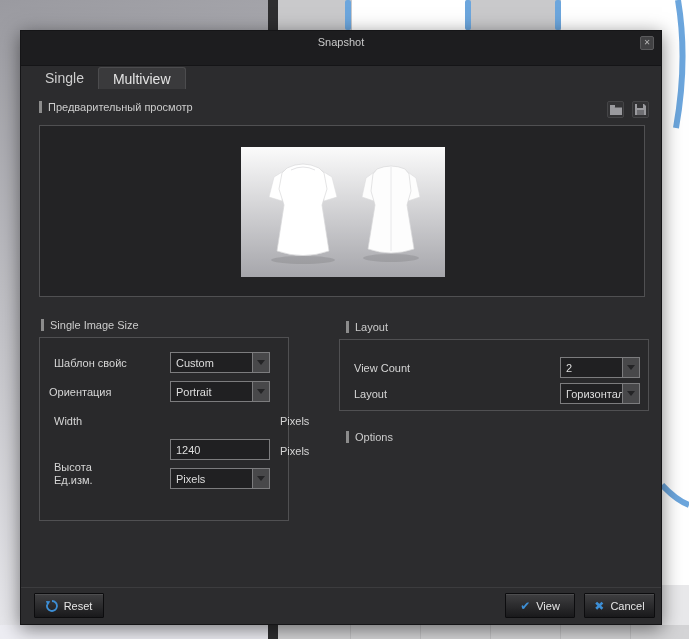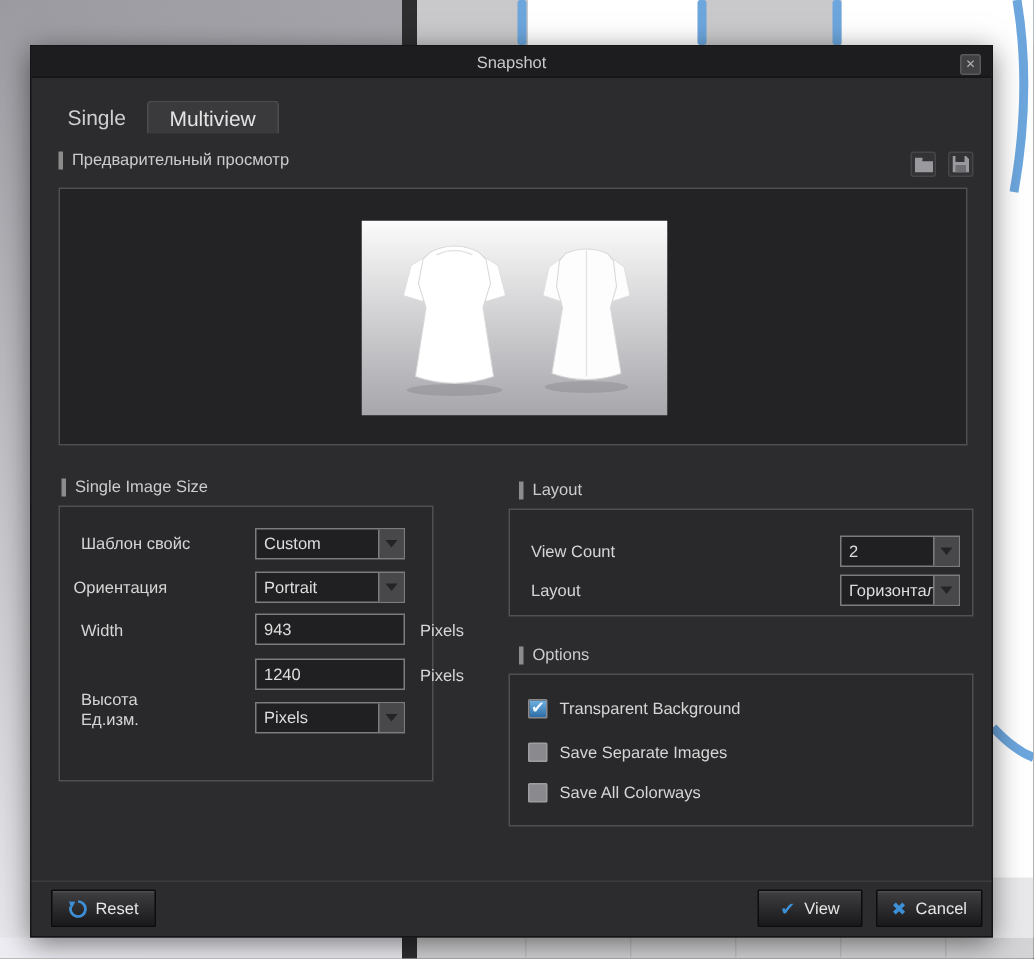--- a/index.html
+++ b/index.html
@@ -15,21 +15,21 @@
   .bg-top .pline { position:absolute; top:0; height:30px; width:6px; background:#6ca6dd; border-radius:2px; }
   .bg-right { position:absolute; left:662px; top:0; width:27px; height:625px; background:#ffffff; }
   .bg-right svg { position:absolute; left:0; }
   .bg-bottom-l { position:absolute; left:0; top:625px; width:268px; height:14px; background:#ededf3; }
   .bg-bottom-r { position:absolute; left:278px; top:625px; width:411px; height:14px; background:#d4d4d6; }
   .bg-bottom-r .grid { position:absolute; top:0; width:1px; height:14px; background:#c2c2c4; }
 
   
   .dialog { position:absolute; left:20px; top:30px; width:642px; height:595px;
     background:#2c2c2e; border:1px solid #151517; box-shadow:0 4px 18px rgba(0,0,0,.5); }
-  .titlebar { position:absolute; left:0; top:0; width:100%; height:21px; background:#1d1d1f;
+  .titlebar { position:absolute; left:0; top:0; width:100%; height:35px; background:#1d1d1f;
     border-bottom:1px solid #151517; }
   .titlebar .title { position:absolute; left:0; right:0; top:5px; text-align:center;
     color:#c9c9c9; font-size:11px; }
   .close-btn { position:absolute; right:7px; top:5px; width:14px; height:14px; background:#414143;
     border:1px solid #5a5a5c; border-radius:2px; color:#b5b5b5; font-size:8px; line-height:12px;
     text-align:center; cursor:pointer; }
 
   
   .tabs { position:absolute; left:10px; top:36px; height:22px; display:flex; }
   .tab { height:22px; padding:0 14px; font-size:14px; color:#cfcfcf; line-height:22px; cursor:pointer; }
@@ -177,21 +177,20 @@
       <div class="arrow"></div>
     </div>
 
     <div class="flabel" style="left:9px; top:48px;">Ориентация</div>
     <div class="dropdown" style="left:130px; top:43px; width:100px;">
       <div class="val">Portrait</div>
       <div class="arrow"></div>
     </div>
 
     <div class="flabel" style="left:14px; top:77px;">Width</div>
-    <input class="tinput" style="left: 130px; top: 71px; width: 100px;" value="943">
     <div class="flabel" style="left:240px; top:77px;">Pixels</div>
 
     <div class="flabel" style="left:14px; top:95px;margin-top:28px;">Высота</div>
     <input class="tinput" style="left: 130px; top: 101px; width: 100px;" value="1240">
     <div class="flabel" style="left:240px; top:107px;">Pixels</div>
 
     <div class="flabel" style="left:14px; top:136px;">Ед.изм.</div>
     <div class="dropdown" style="left:130px; top:130px; width:100px;">
       <div class="val">Pixels</div>
       <div class="arrow"></div>
@@ -211,34 +210,20 @@
     <div class="flabel" style="left:14px; top:48px;">Layout</div>
     <div class="dropdown" style="left:220px; top:43px; width:80px;">
       <div class="val">Горизонтально</div>
       <div class="arrow"></div>
     </div>
   </div>
 
   <div class="sec-header" style="left:325px; top:400px;">
     <div class="accent"></div>
     <div class="txt">Options</div>
-  </div>
-  <div class="groupbox" style="left:318px; top:418px; width:310px; height:102px;">
-    <div class="chk-row" style="left:12px; top:16px;">
-      <div class="chk checked"></div>
-      <div class="clabel">Transparent Background</div>
-    </div>
-    <div class="chk-row" style="left:12px; top:45px;">
-      <div class="chk"></div>
-      <div class="clabel">Save Separate Images</div>
-    </div>
-    <div class="chk-row" style="left:12px; top:72px;">
-      <div class="chk"></div>
-      <div class="clabel">Save All Colorways</div>
-    </div>
   </div>
 
   <div class="footer-sep"></div>
   <div class="btn" style="left:13px; width:70px;">
     <svg width="12" height="12" viewBox="0 0 12 12" class="bicon">
       <path d="M6,1 A5,5 0 1 1 1.2,4.5" stroke="#3d8fd6" stroke-width="1.8" fill="none"></path>
       <path d="M0,1 L4.2,1.2 L1.6,6 Z" fill="#3d8fd6"></path>
     </svg>
     <span>Reset</span>
   </div>

